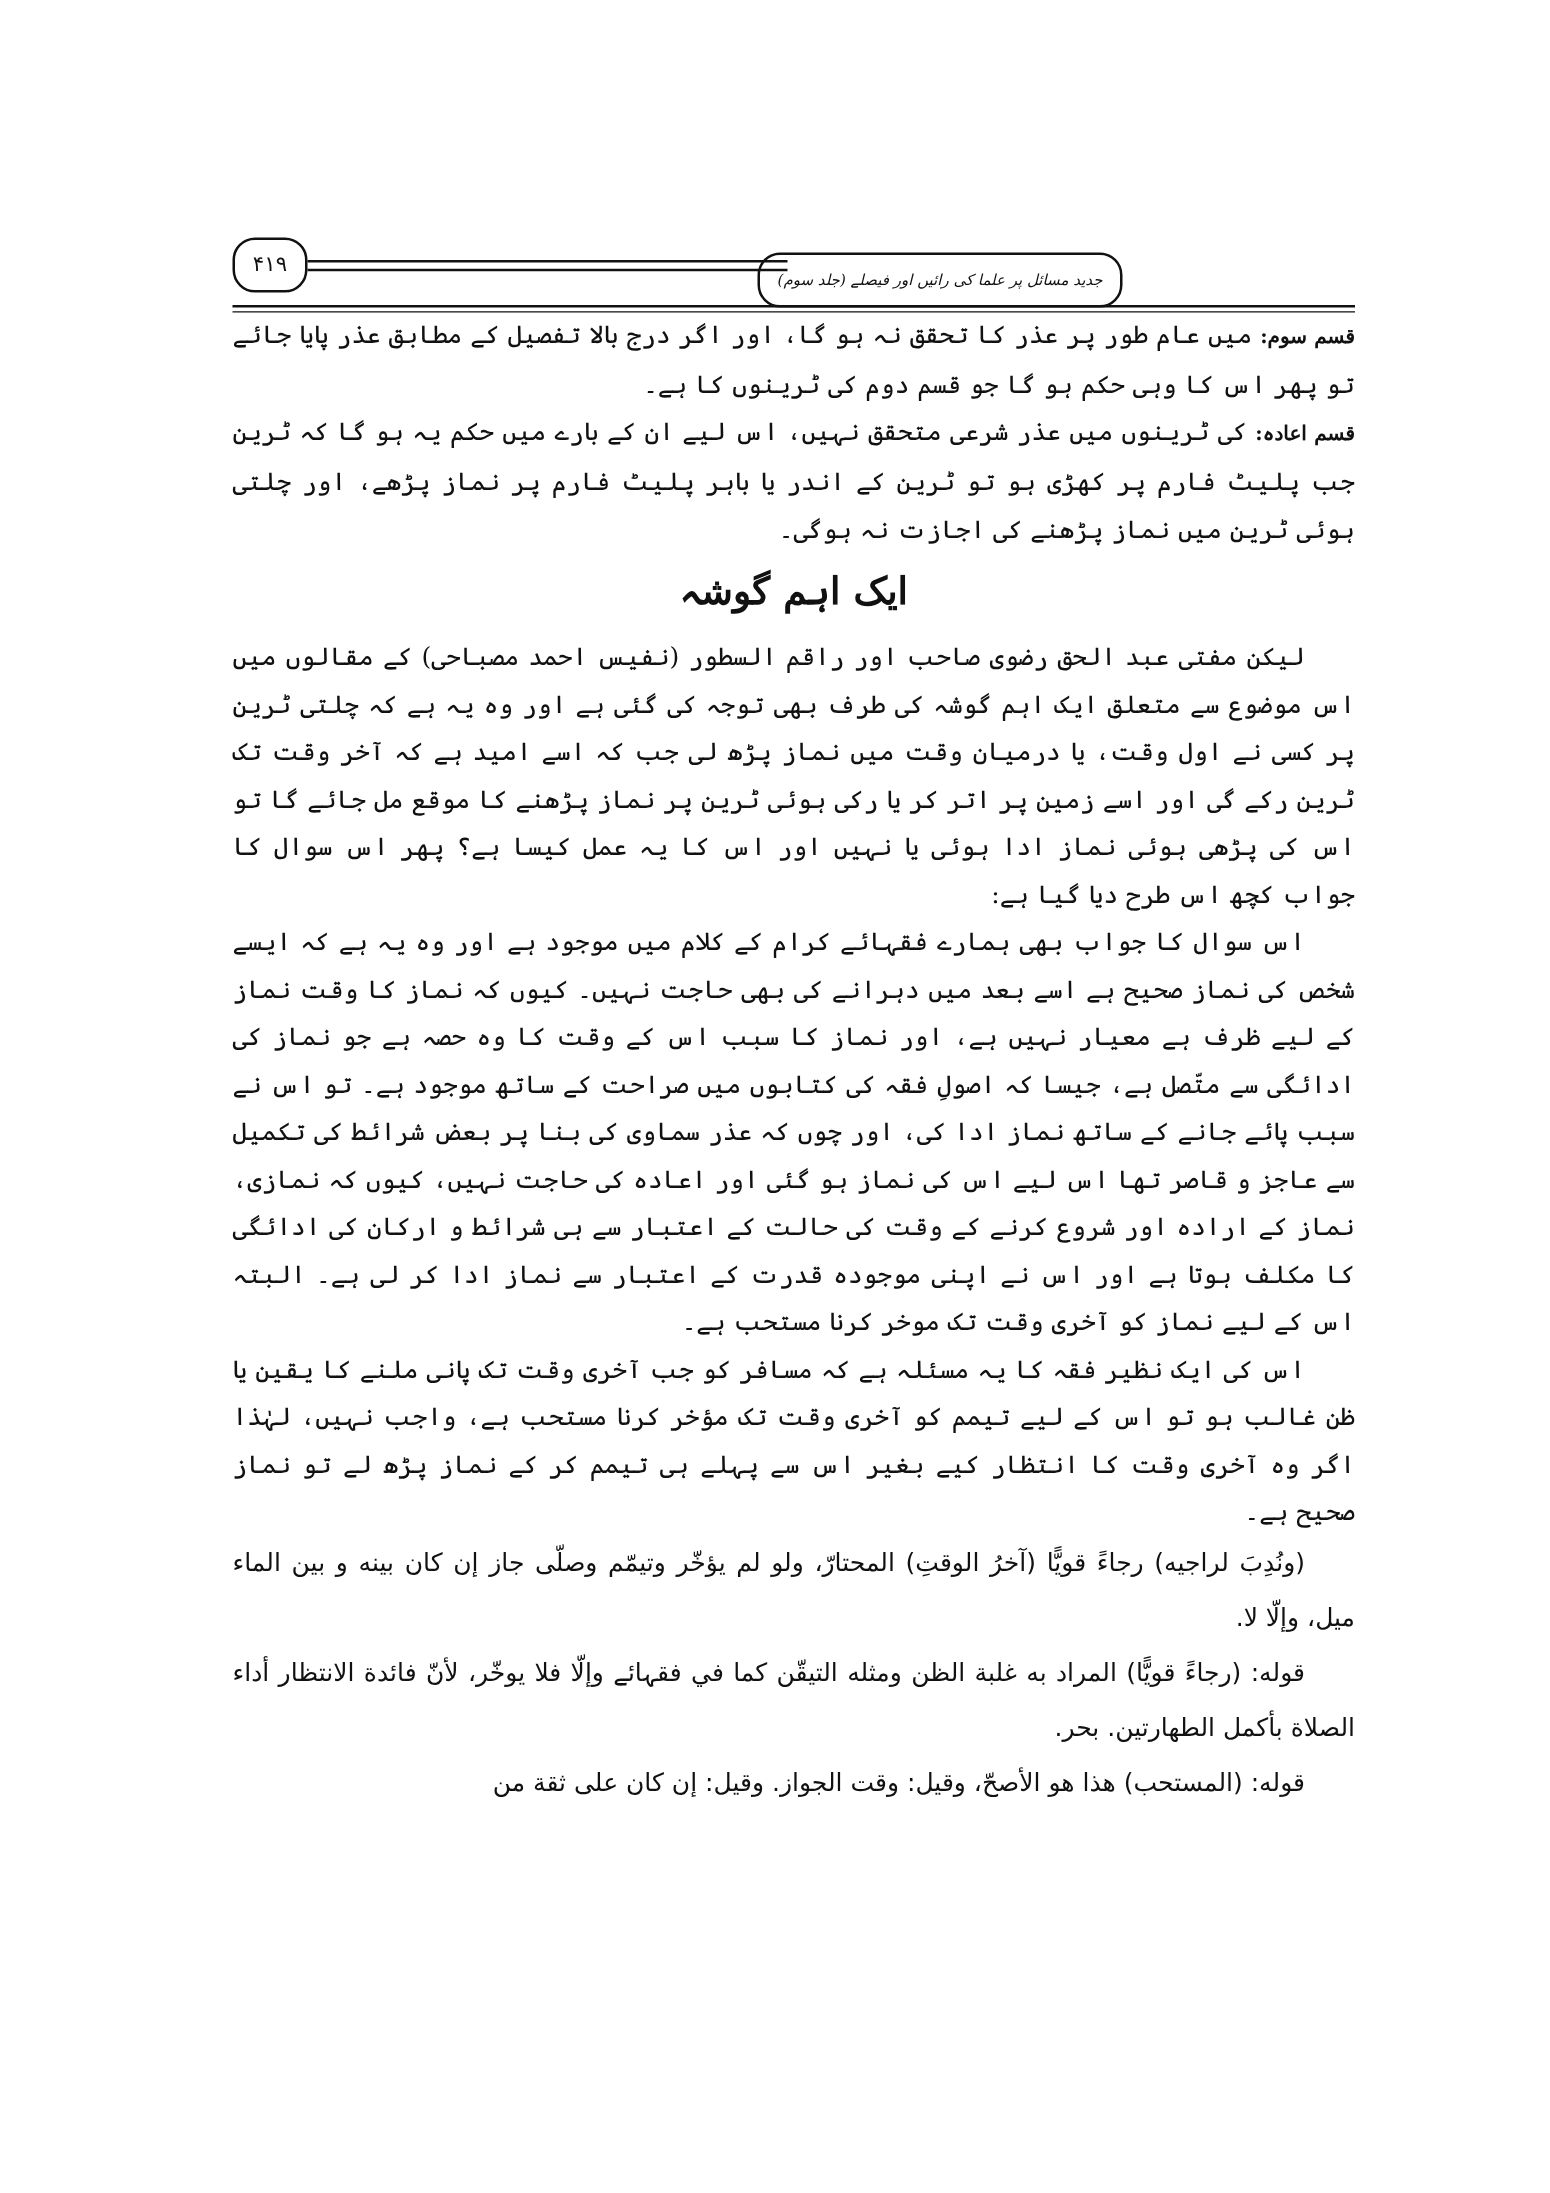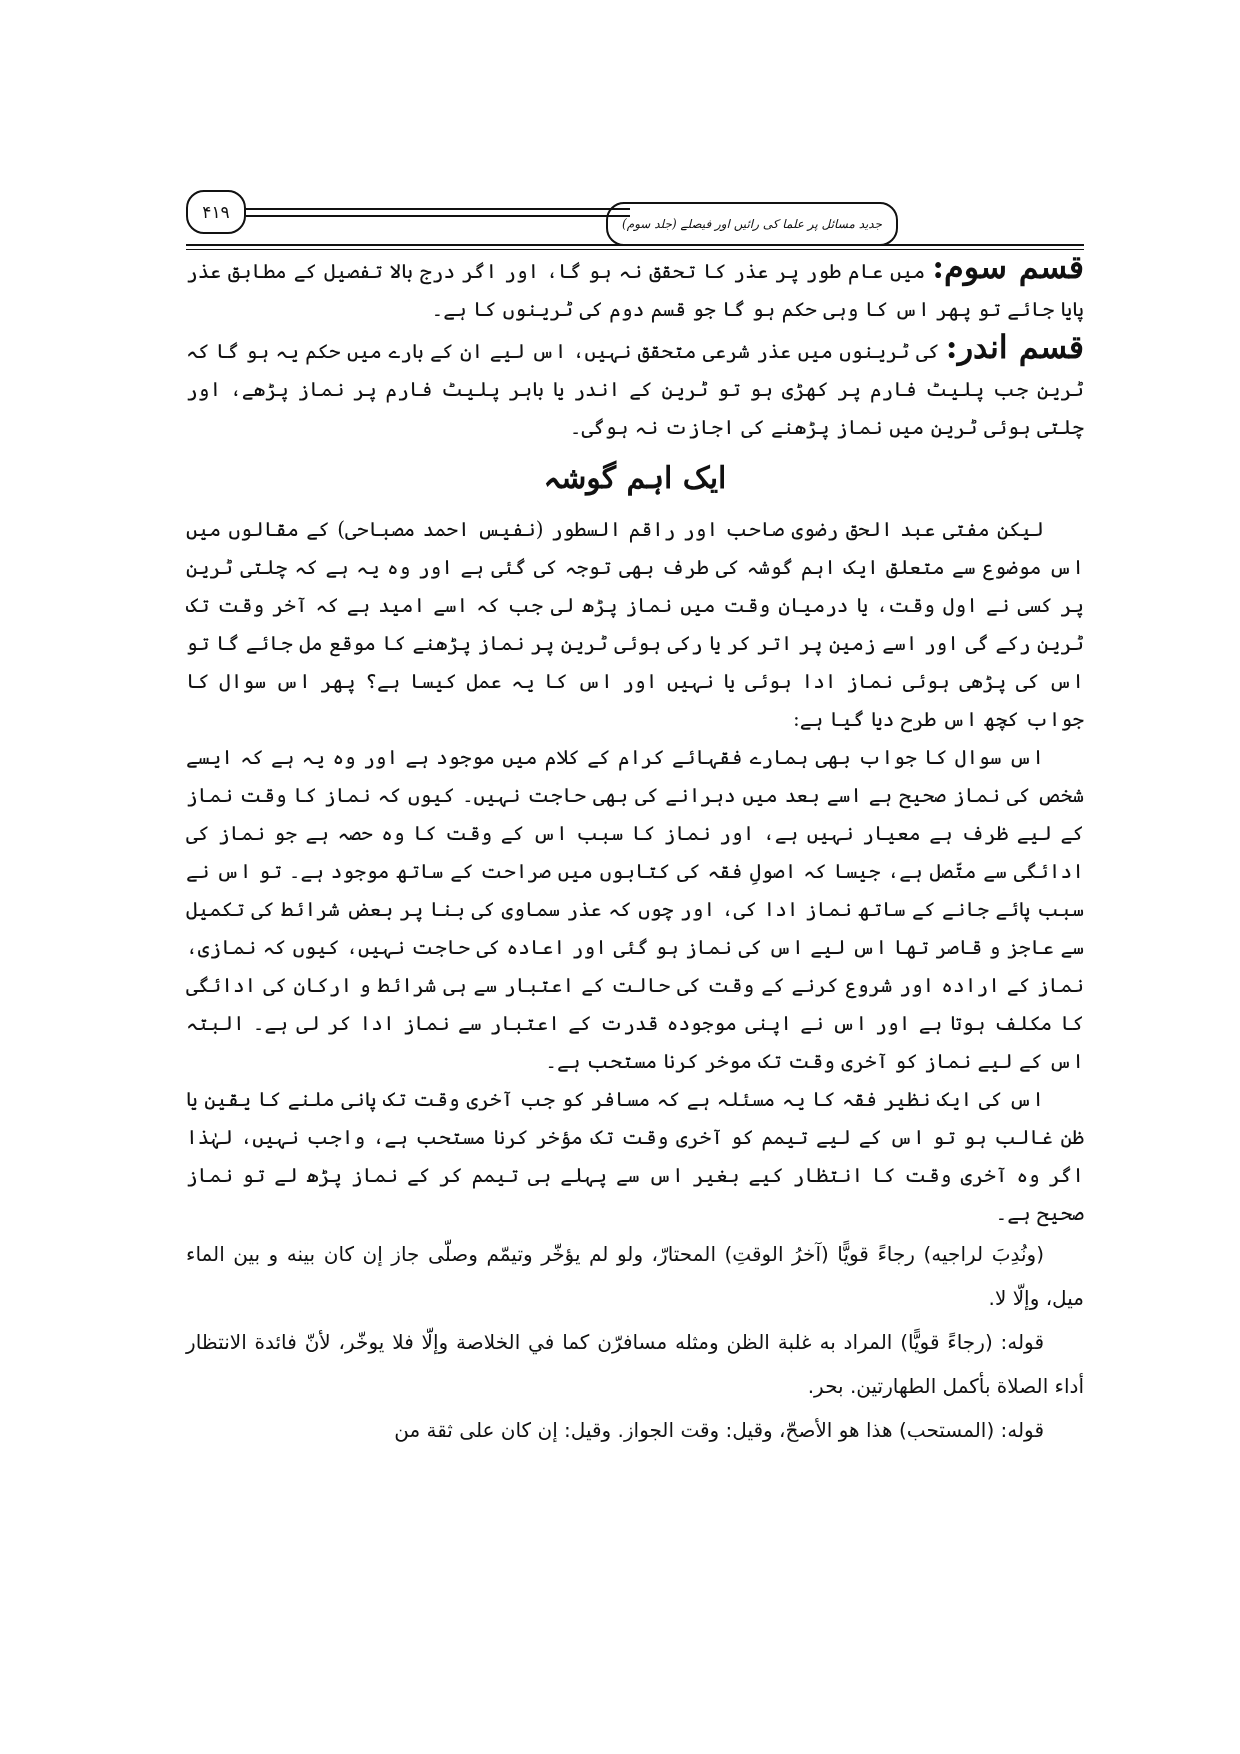--- a/index.html
+++ b/index.html
@@ -6,41 +6,41 @@
   body { width:1240px; height:1754px; position:relative; font-family:"DejaVu Sans", sans-serif; color:#111; }
   .page { position:absolute; left:0; top:0; width:1240px; height:1754px; background:#fff; }
   .header { position:absolute; left:186px; top:190px; width:712px; height:44px; }
   .pg-box { position:absolute; left:0; top:0; width:56px; height:40px; border:2px solid #111; border-radius:18px; display:flex; align-items:center; justify-content:center; font-size:17px; font-family:"DejaVu Sans", sans-serif; }
   .title-box { position:absolute; right:0; top:12px; height:40px; padding:0 14px; border:2px solid #111; border-radius:18px; display:flex; align-items:center; direction:rtl; font-size:12px; font-style:italic; font-family:"DejaVu Serif", serif; }
   .rule { position:absolute; left:60px; right:268px; top:18px; height:5px; border-top:2px solid #111; border-bottom:2px solid #111; }
   .rule-double { position:absolute; left:186px; width:898px; top:244px; height:3px; border-top:2px solid #111; border-bottom:1px solid #111; }
   .body { position:absolute; left:186px; width:898px; top:248px; direction:rtl; text-align:justify; font-family:"DejaVu Serif", serif; font-size:20px; line-height:38px; }
   .body p { margin:0; }
   .indent { text-indent:40px; }
-  .bold-lead { font-weight:bold; font-size:32px; }
+  .bold-lead { font-weight:bold; font-size:16px; }
   .heading { text-align:center; font-weight:bold; font-size:30px; line-height:60px; margin:2px 0 2px 0; }
   .cite { padding-right:40px; font-style:italic; font-size:19px; }
   .arabic { font-family:"DejaVu Sans", sans-serif; font-size:20px; line-height:44px; }
 </style>
 </head>
 <body>
 
 <div class="page">
 
   <div class="header">
     <div class="pg-box">۴۱۹</div>
     <div class="rule"></div>
     <div class="title-box">جدید مسائل پر علما کی رائیں اور فیصلے (جلد سوم)</div>
   </div>
   <div class="rule-double"></div>
 
   <div class="body">
     <p><span class="bold-lead">قسم سوم:</span><span> میں عام طور پر عذر کا تحقق نہ ہو گا، اور اگر درج بالا تفصیل کے مطابق عذر پایا جائے تو پھر اس کا وہی حکم ہو گا جو قسم دوم کی ٹرینوں کا ہے۔</span></p>
-    <p><span class="bold-lead">قسم اندر:</span><span> کی ٹرینوں میں عذر شرعی متحقق نہیں، اس لیے ان کے بارے میں حکم یہ ہو گا کہ ٹرین جب پلیٹ فارم پر کھڑی ہو تو ٹرین کے اندر یا باہر پلیٹ فارم پر نماز پڑھے، اور چلتی ہوئی ٹرین میں نماز پڑھنے کی اجازت نہ ہوگی۔</span></p>
+    <p><span class="bold-lead">قسم اعادہ:</span><span> کی ٹرینوں میں عذر شرعی متحقق نہیں، اس لیے ان کے بارے میں حکم یہ ہو گا کہ ٹرین جب پلیٹ فارم پر کھڑی ہو تو ٹرین کے اندر یا باہر پلیٹ فارم پر نماز پڑھے، اور چلتی ہوئی ٹرین میں نماز پڑھنے کی اجازت نہ ہوگی۔</span></p>
     <div class="heading">ایک اہم گوشہ</div>
     <p class="indent">لیکن مفتی عبد الحق رضوی صاحب اور راقم السطور (نفیس احمد مصباحی) کے مقالوں میں اس موضوع سے متعلق ایک اہم گوشہ کی طرف بھی توجہ کی گئی ہے اور وہ یہ ہے کہ چلتی ٹرین پر کسی نے اول وقت، یا درمیان وقت میں نماز پڑھ لی جب کہ اسے امید ہے کہ آخر وقت تک ٹرین رکے گی اور اسے زمین پر اتر کر یا رکی ہوئی ٹرین پر نماز پڑھنے کا موقع مل جائے گا تو اس کی پڑھی ہوئی نماز ادا ہوئی یا نہیں اور اس کا یہ عمل کیسا ہے؟ پھر اس سوال کا جواب کچھ اس طرح دیا گیا ہے:</p>
     <p class="indent">اس سوال کا جواب بھی ہمارے فقہائے کرام کے کلام میں موجود ہے اور وہ یہ ہے کہ ایسے شخص کی نماز صحیح ہے اسے بعد میں دہرانے کی بھی حاجت نہیں۔ کیوں کہ نماز کا وقت نماز کے لیے ظرف ہے معیار نہیں ہے، اور نماز کا سبب اس کے وقت کا وہ حصہ ہے جو نماز کی ادائگی سے متّصل ہے، جیسا کہ اصولِ فقہ کی کتابوں میں صراحت کے ساتھ موجود ہے۔ تو اس نے سبب پائے جانے کے ساتھ نماز ادا کی، اور چوں کہ عذر سماوی کی بنا پر بعض شرائط کی تکمیل سے عاجز و قاصر تھا اس لیے اس کی نماز ہو گئی اور اعادہ کی حاجت نہیں، کیوں کہ نمازی، نماز کے ارادہ اور شروع کرنے کے وقت کی حالت کے اعتبار سے ہی شرائط و ارکان کی ادائگی کا مکلف ہوتا ہے اور اس نے اپنی موجودہ قدرت کے اعتبار سے نماز ادا کر لی ہے۔ البتہ اس کے لیے نماز کو آخری وقت تک موخر کرنا مستحب ہے۔</p>
     <p class="indent">اس کی ایک نظیر فقہ کا یہ مسئلہ ہے کہ مسافر کو جب آخری وقت تک پانی ملنے کا یقین یا ظن غالب ہو تو اس کے لیے تیمم کو آخری وقت تک مؤخر کرنا مستحب ہے، واجب نہیں، لہٰذا اگر وہ آخری وقت کا انتظار کیے بغیر اس سے پہلے ہی تیمم کر کے نماز پڑھ لے تو نماز صحیح ہے۔</p>
     <p class="indent arabic">(ونُدِبَ لراجيه) رجاءً قويًّا (آخرُ الوقتِ) المحتارّ، ولو لم يؤخّر وتيمّم وصلّى جاز إن كان بينه و بين الماء ميل، وإلّا لا.</p>
-    <p class="indent arabic">قوله: (رجاءً قويًّا) المراد به غلبة الظن ومثله مسافرّن كما في الخلاصة وإلّا فلا يوخّر، لأنّ فائدة الانتظار أداء الصلاة بأكمل الطهارتين. بحر.</p>
+    <p class="indent arabic">قوله: (رجاءً قويًّا) المراد به غلبة الظن ومثله التيقّن كما في فقہائے وإلّا فلا يوخّر، لأنّ فائدة الانتظار أداء الصلاة بأكمل الطهارتين. بحر.</p>
     <p class="indent arabic">قوله: (المستحب) هذا هو الأصحّ، وقيل: وقت الجواز. وقيل: إن كان على ثقة من</p>
   </div>
 </div>
 
 </body></html>

